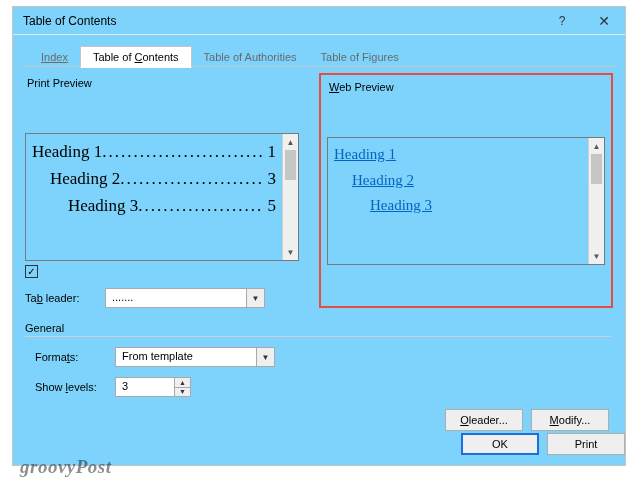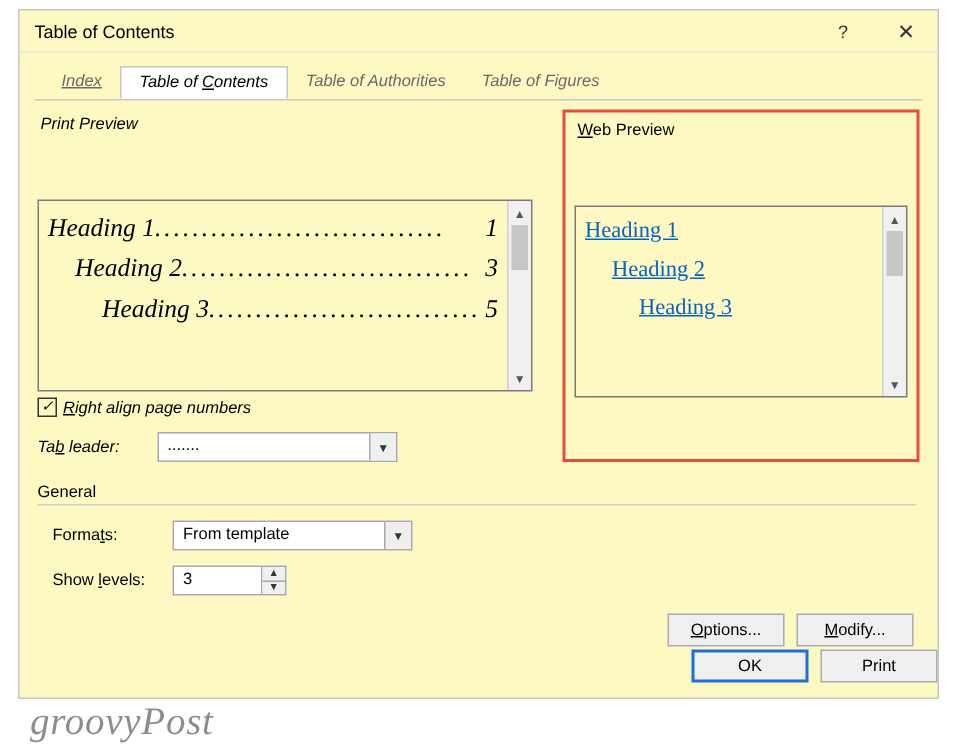--- a/index.html
+++ b/index.html
@@ -12,47 +12,46 @@
     width: 640px;
     height: 500px;
     overflow: hidden;
     position: relative;
   }
   .dialog {
     position: absolute;
     left: 12px; top: 6px;
     width: 614px;
     height: 460px;
-    background: #fef9c3;
+    background: #7dd3fc;
     border: 1px solid #c6c6c6;
   }
   .titlebar {
     height: 28px;
     display: flex;
     align-items: center;
     justify-content: space-between;
     padding-left: 10px;
     border-bottom: 1px solid #e6e6e6;
   }
   .titlebar-title { font-size: 12px; }
   .titlebar-btns { display: flex; }
   .titlebar-btn {
     width: 42px; height: 28px;
     display: flex; align-items: center; justify-content: center;
     font-size: 14px; color: #333;
   }
   .qmark { font-size: 12px; }
   .tabs {
     display: flex;
-    align-items: center;
+    align-items: flex-end;
     height: 26px;
     padding-left: 16px;
     position: relative;
     margin-top: 6px;
-    font-style: italic;
   }
   .tabs::after {
     content: "";
     position: absolute;
     left: 10px; right: 10px; bottom: 0;
     height: 1px;
     background: #c6c6c6;
   }
   .tab {
     padding: 4px 12px 4px 12px;
@@ -67,23 +66,22 @@
     color: #000;
     margin-bottom: -1px;
   }
   .tab .ul { text-decoration: underline; }
   .body {
     position: relative;
     padding: 8px 12px 10px 12px;
   }
   .cols { display: flex; gap: 20px; }
   .col-left {
-    width: 330px;
-    position: relative;
-    font-style: italic;
+    width: 274px;
+    position: relative;
   }
   .col-right {
     flex: 1;
     position: relative;
     border: 2px solid #e74c3c;
     padding: 4px 6px 6px 6px;
     margin-top: -2px;
   }
   .group-label {
     font-size: 11px;
@@ -208,26 +206,27 @@
     height: 22px;
     border: 1px solid #adadad;
     background: #efefef;
     display: flex; align-items: center; justify-content: center;
     font-size: 11px;
     padding: 0 10px;
   }
   .btn.primary { border: 1px solid #1e6fd6; box-shadow: 0 0 0 1px #1e6fd6 inset; }
   .watermark {
     position: absolute;
-    left: 20px; bottom: 4px;
+    left: 20px; bottom: 22px;
     font-family: Georgia, serif;
     font-style: italic;
-    font-size: 26px;
+    font-size: 19px;
     color: rgba(0,0,0,0.45);
     letter-spacing: 0.5px;
+    font-weight: bold;
   }
 </style>
 </head>
 <body>
 
 <div class="dialog">
 
   <div class="titlebar">
     <span class="titlebar-title">Table of Contents</span>
     <div class="titlebar-btns">
@@ -274,21 +273,20 @@
                 <div class="sb-thumb"></div>
               </div>
             <div class="sb-btn">▼</div>
           </div>
         </div>
 
         <div class="checkbox-row">
           <div class="checkbox">
               <span class="check-mark"></span>
             </div>
-          <span><span class="u">R</span><span>ight align page numbers</span></span>
         </div>
 
         <div class="form-row">
           <span class="form-label"><span>Ta</span><span class="u">b</span><span> leader:</span></span>
           <div class="dropdown" style="width:160px">
             <div class="dropdown-text">.......</div>
             <div class="dropdown-btn">▼</div>
           </div>
         </div>
       </div>
@@ -329,21 +327,21 @@
         <div class="spinner-btns">
           <div class="spinner-up">▲</div>
           <div class="spinner-down">▼</div>
         </div>
       </div>
     </div>
 
     <div class="btn-row-right" style="width:586px">
       <div class="btn">
           <span class="u">O</span>
-          <span>ptions...</span>
+          <span>leader...</span>
         </div>
       <div class="btn">
           <span class="u">M</span>
           <span>odify...</span>
         </div>
     </div>
 
   </div>
 
   <div class="footer-row">

